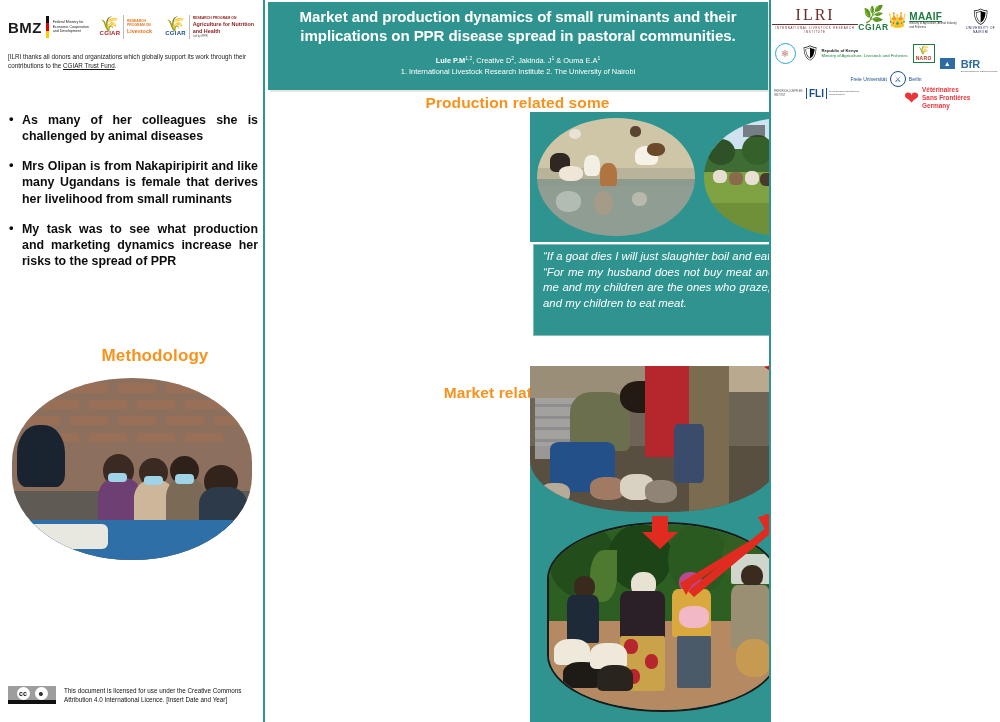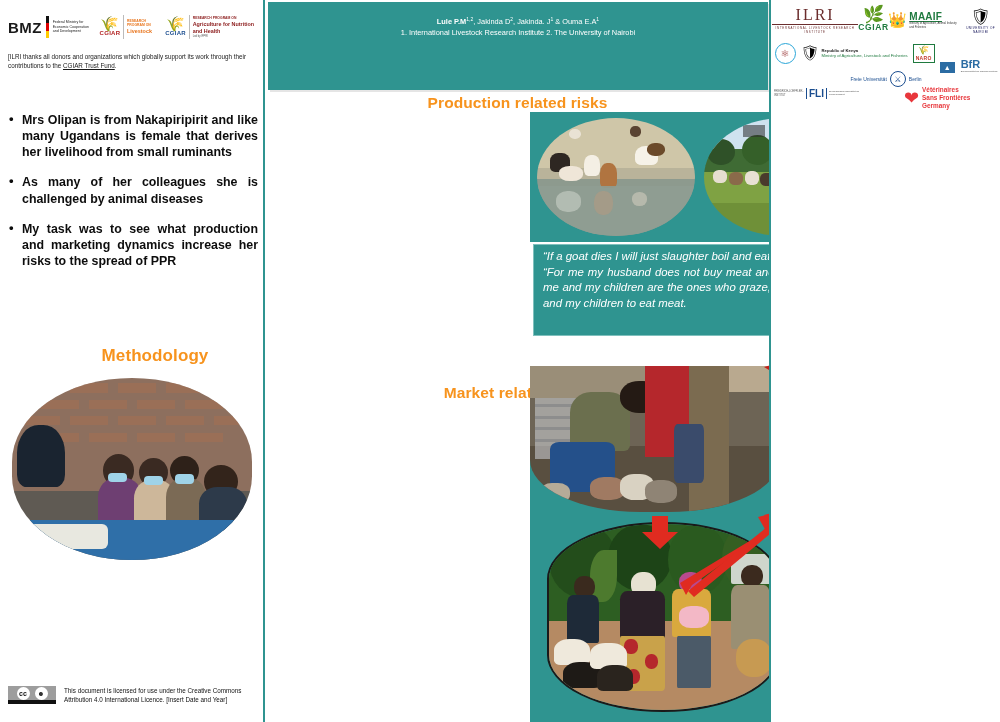--- a/index.html
+++ b/index.html
@@ -94,21 +94,21 @@
   .uon { text-align:center; }
   .uon .c { font-size:16px; }
   .uon .t { font-size:3.1px; letter-spacing:0.4px; color:#1a1a5e; }
   .sealcirc { width:21px; height:21px; border-radius:50%; border:1.6px solid #2aa6d8; display:flex; align-items:center; justify-content:center; font-size:10px; color:#8b1a1a; }
   .kenya { display:flex; align-items:center; gap:2px; }
   .kenya-t .a { font-size:4.2px; font-weight:700; color:#1a1a1a; }
   .kenya-t .b { font-size:4.2px; color:#1f7a3f; }
   .naro { text-align:center; border:1px solid #1f7a3f; padding:1px 2px; }
   .naro .pic { font-size:9px; line-height:9px; }
   .naro .w { font-size:5px; font-weight:700; color:#c0392b; letter-spacing:0.3px; }
-  .bfr { display:flex; align-items:flex-end; gap:6px;margin-top:24px; }
+  .bfr { display:flex; align-items:flex-start; gap:6px;margin-top:24px; }
   .bfr .sq { width:15px; height:11px; background:#2b6ca3; color:#fff; font-size:7px; display:flex; align-items:center; justify-content:center; }
   .bfr .w { font-size:11px; font-weight:700; color:#2b6ca3; }
   .bfr .s { font-size:2.4px; color:#555; }
   .fli { display:flex; align-items:center; gap:2px; }
   .fli .t1 { font-size:2.6px; color:#555; width:30px; line-height:1.2; }
   .fli .w { font-size:10px; font-weight:700; color:#1a4d8f; border-left:1px solid #1a4d8f; border-right:1px solid #1a4d8f; padding:0 2px; }
   .fli .t2 { font-size:2.4px; color:#555; width:34px; line-height:1.2; }
   .fub { display:flex; align-items:center; gap:3px; color:#1a4d8f; }
   .fub .t { font-size:5px; }
   .fub .seal { width:16px; height:16px; border-radius:50%; border:1px solid #1a4d8f; display:flex; align-items:center; justify-content:center; font-size:8px; }
@@ -232,22 +232,22 @@
       </div>
 
       <div class="donor-note">
         <span>[ILRI thanks all donors and organizations which globally support its work through their contributions to the </span><span class="lnk">CGIAR Trust Fund</span><span>.</span>
       </div>
     </div>
 
 
     <div class="intro-list">
       <ul class="bullets">
+        <li>As many of her colleagues she is challenged by animal diseases</li>
         <li>Mrs Olipan is from Nakapiripirit and like many Ugandans is  female that derives her livelihood from small ruminants</li>
-        <li>As many of her colleagues she is challenged by animal diseases</li>
         <li>My task was to see what production and marketing dynamics increase her risks to the spread of PPR</li>
       </ul>
     </div>
 
     <div class="meth-head">
       <div class="sec-title">Methodology</div>
     </div>
 
     <div class="meth-img scene-fgd">
       <div class="ph">
@@ -296,21 +296,21 @@
       </div>
       <div class="cc-text">
         <div>This document is licensed for use under the Creative Commons</div>
         <div>Attribution 4.0 International Licence. [Insert Date and Year]</div>
       </div>
     </div>
   </div>
 
   <div class="col-mid">
 
-    <div class="sec-title mid" style="position:absolute;left:0;top:94px;width:505px;">Production related risks</div>
+    <div class="sec-title mid" style="position:absolute;left:0;top:94px;width:505px;">Production related some</div>
 
     <div class="prod-band">
       <div class="prod-imgs">
 
         <div class="circ-img">
           <div class="ph scene-water">
             <div class="blob" style="left:8%;top:30%;width:13%;height:16%;background:#2e2722;border-radius:40% 40% 25% 25%;"></div>
             <div class="blob" style="left:14%;top:41%;width:15%;height:12%;background:#efe6d8;border-radius:45%;"></div>
             <div class="blob" style="left:30%;top:31%;width:10%;height:18%;background:#f4efe4;border-radius:42% 42% 28% 28%;"></div>
             <div class="blob" style="left:40%;top:38%;width:11%;height:21%;background:#b07440;border-radius:40% 40% 24% 24%;"></div>
@@ -474,22 +474,26 @@
 
     
     
 
     
 
     
   </div>
 
   <div class="title-banner">
+    <div class="title-main">
+      <div>Market  and production dynamics of small ruminants and their</div>
+      <div>implications on PPR disease spread in pastoral communities.</div>
+    </div>
     <div class="title-authors">
-      <b>Lule P.M</b><sup>1,2</sup><span>, Jakinda D</span><sup>2</sup><span>,  Jakinda. J</span><sup>1</sup><span> &amp; Ouma E.A</span><sup>1</sup>
+      <b>Lule P.M</b><sup>1,2</sup><span>, Creative D</span><sup>2</sup><span>,  Jakinda. J</span><sup>1</sup><span> &amp; Ouma E.A</span><sup>1</sup>
     </div>
     <div class="title-affil">1. International Livestock Research Institute  2.  The University of Nairobi</div>
   </div>
 
   <div class="rlogos">
     <div class="rl-row" style="height:36px;">
       <div class="ilri-box">
         <div class="ilri-word">ILRI</div>
         <div class="ilri-sub">INTERNATIONAL LIVESTOCK RESEARCH INSTITUTE</div>
       </div>

